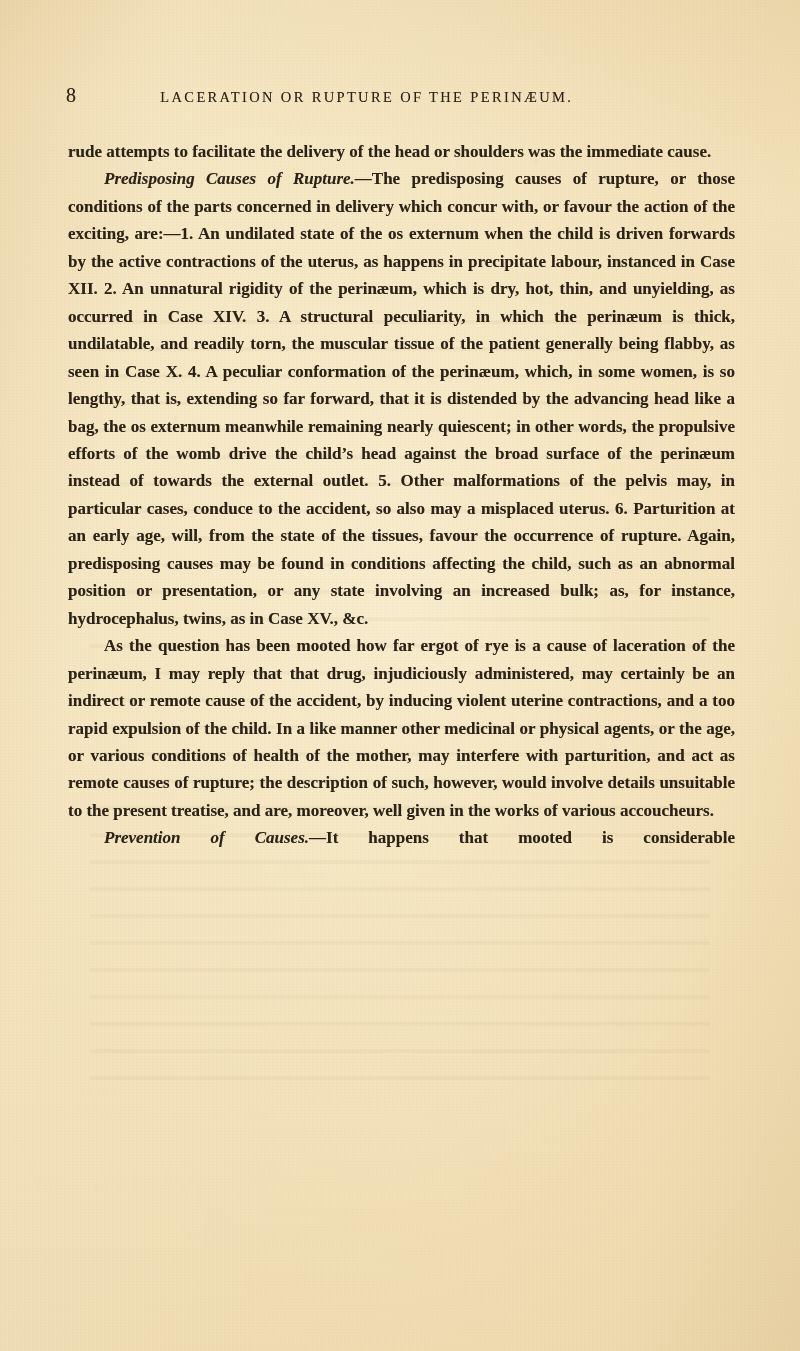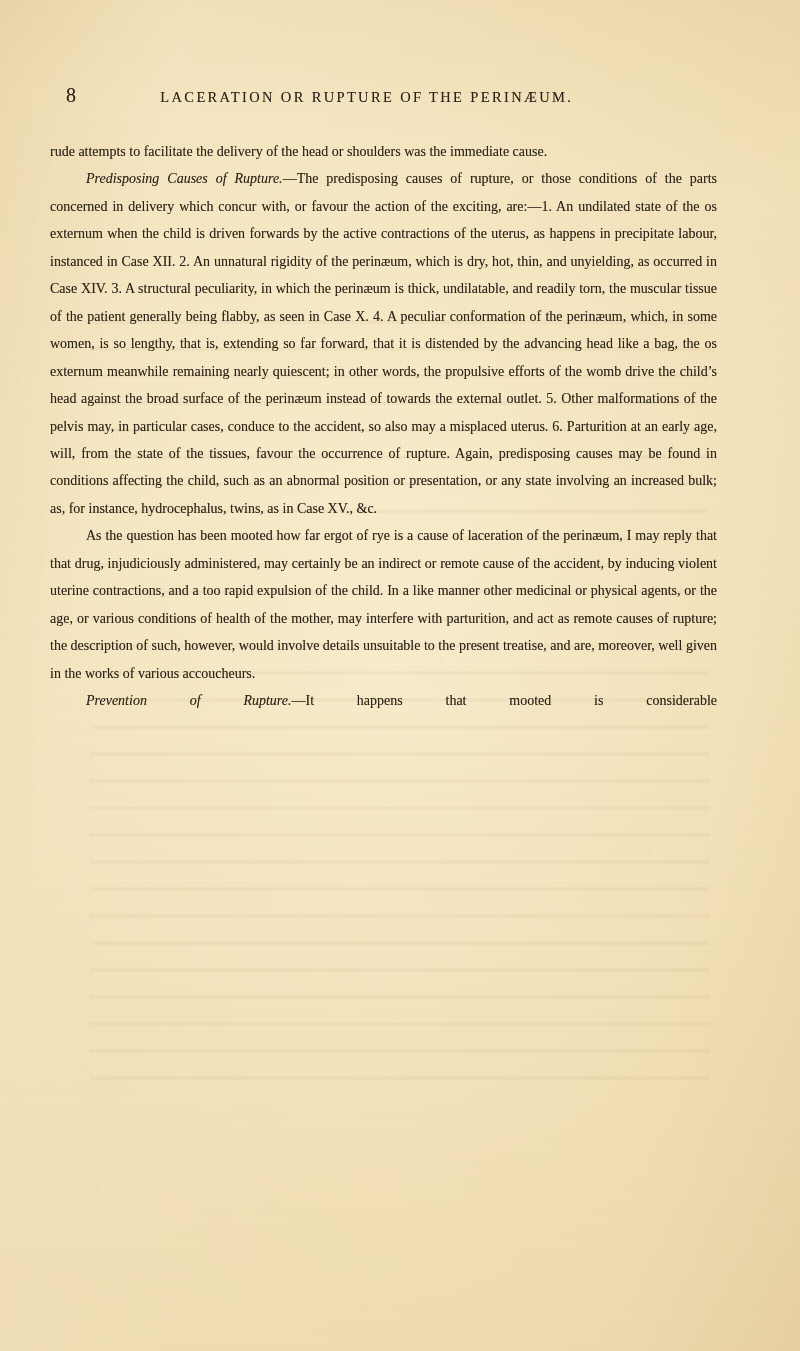--- a/index.html
+++ b/index.html
@@ -115,27 +115,28 @@
     text-indent: 2.35px;
     color: #2a2218;
     white-space: nowrap;
     padding-right: 40px;
   }
 
   
   .text-block {
     position: absolute;
     top: 138px;
-    left: 50px;
+    left: 68px;
     width: 667px;
-    font-size: 14px;
+    font-size: 17px;
     line-height: 27.45px;
     text-align: justify;
     text-justify: inter-word;
     color: #2b2318;
+    font-weight: bold;
     -webkit-font-smoothing: antialiased;
   }
 
   .para {
     margin: 0;
     text-indent: 36px;
     text-align: justify;
     text-align-last: left;
     hyphens: none;
   }
@@ -173,16 +174,16 @@
   </div>
 
   <div class="text-block">
 
     <p class="para no-indent"><span>rude attempts to facilitate the delivery of the head or shoulders was the immediate cause.</span></p>
 
     <p class="para"><span class="run-in-head">Predisposing Causes of Rupture.</span><span>—The predisposing causes of rupture, or those conditions of the parts concerned in delivery which concur with, or favour the action of the exciting, are:—1. An undilated state of the os externum when the child is driven forwards by the active contractions of the uterus, as happens in precipitate labour, instanced in Case XII.  2. An unnatural rigidity of the perinæum, which is dry, hot, thin, and unyielding, as occurred in Case XIV.  3. A structural peculiarity, in which the perinæum is thick, undilatable, and readily torn, the muscular tissue of the patient generally being flabby, as seen in Case X.  4. A peculiar conformation of the perinæum, which, in some women, is so lengthy, that is, extending so far forward, that it is distended by the advancing head like a bag, the os externum meanwhile remaining nearly quiescent; in other words, the propulsive efforts of the womb drive the child’s head against the broad surface of the perinæum instead of towards the external outlet.  5. Other malformations of the pelvis may, in particular cases, conduce to the accident, so also may a misplaced uterus. 6. Parturition at an early age, will, from the state of the tissues, favour the occurrence of rupture.  Again, predisposing causes may be found in conditions affecting the child, such as an abnormal position or presentation, or any state involving an increased bulk; as, for instance, hydrocephalus, twins, as in Case XV., &amp;c.</span></p>
 
     <p class="para"><span>As the question has been mooted how far ergot of rye is a cause of laceration of the perinæum, I may reply that that drug, injudiciously administered, may certainly be an indirect or remote cause of the accident, by inducing violent uterine contractions, and a too rapid expulsion of the child.  In a like manner other medicinal or physical agents, or the age, or various conditions of health of the mother, may interfere with parturition, and act as remote causes of rupture; the description of such, however, would involve details unsuitable to the present treatise, and are, moreover, well given in the works of various accoucheurs.</span></p>
 
-    <p class="para continued"><span class="run-in-head">Prevention of Rupture.</span><span>—It happens that mooted is considerable</span></p>
+    <p class="para continued"><span class="run-in-head">Prevention of Causes.</span><span>—It happens that mooted is considerable</span></p>
 
   </div>
 </div>
 
 </body></html>

